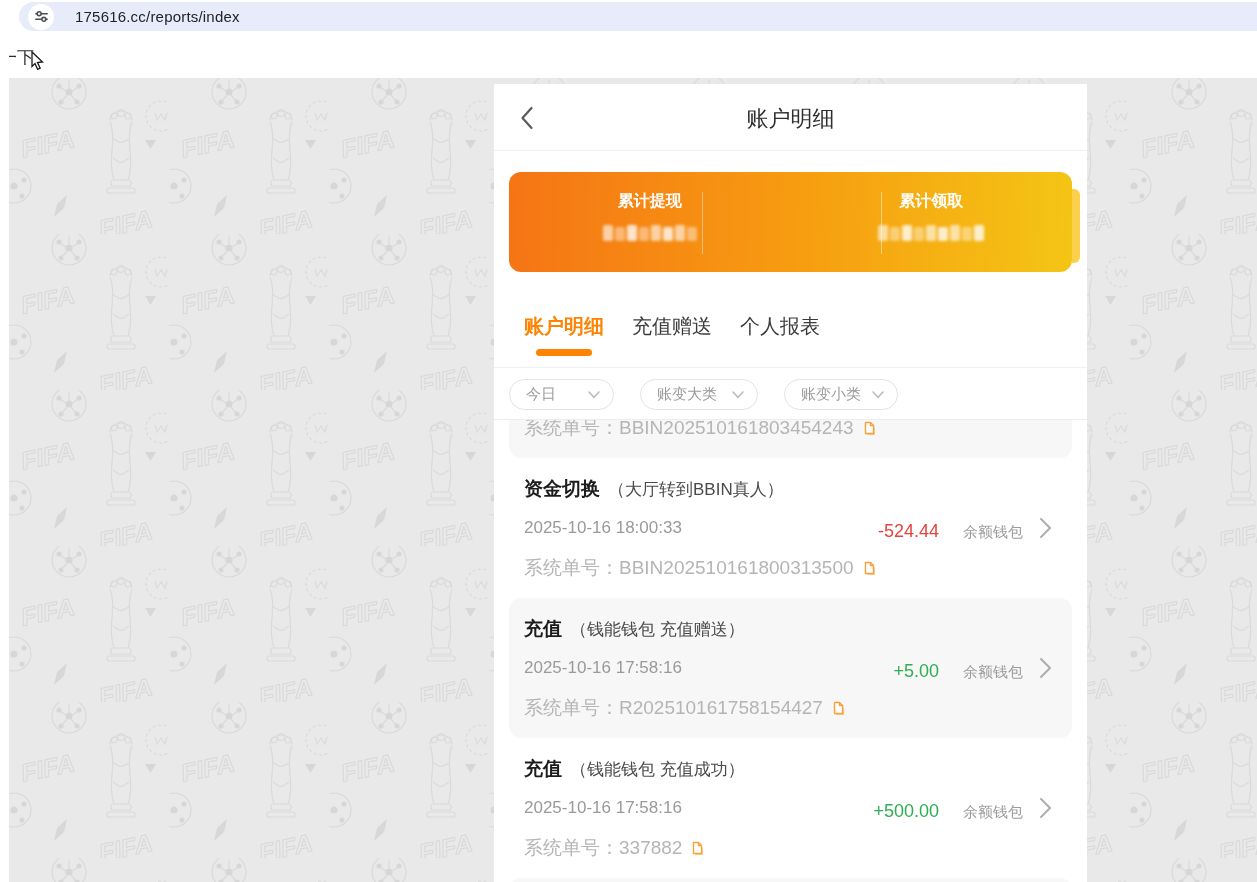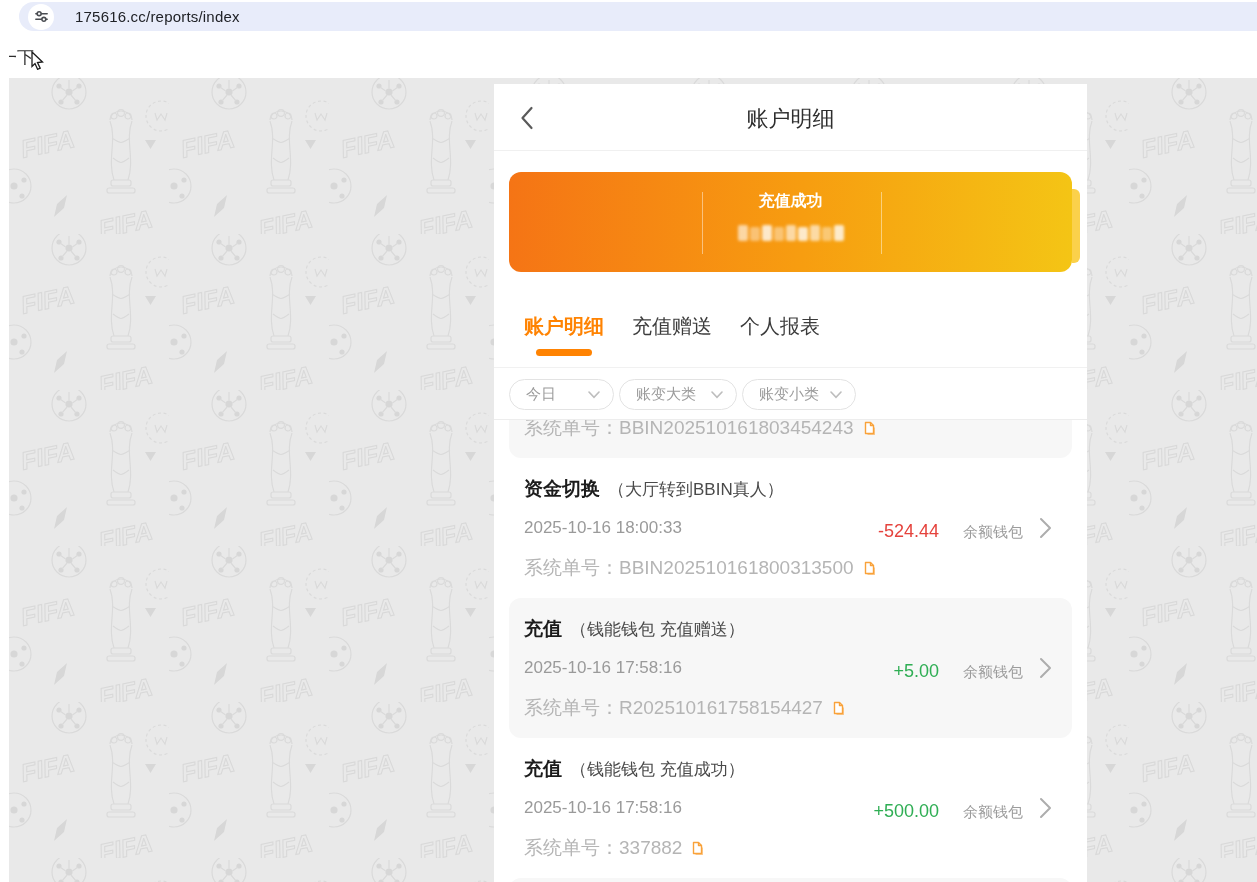--- a/index.html
+++ b/index.html
@@ -44,21 +44,21 @@
   .tabs { position:absolute; left:30px; top:229px; display:flex; gap:28px; }
   .tab { display:flex; flex-direction:column; align-items:center; cursor:pointer; }
   .tab-label { font-size:20px; color:#3b3b3b; }
   .tab.active .tab-label { color:#ff8302; font-weight:700; }
   .tab-underline { width:56px; height:7px; border-radius:4px; margin-top:9px; background:transparent; }
   .tab.active .tab-underline { background:#ff8302; }
   .tabs-divider { position:absolute; left:0; right:0; top:283px; height:1px; background:#f1f1f1; }
 
   
   .filter-bar { position:absolute; left:0; right:0; top:284px; height:52px; background:#ffffff; z-index:2; border-bottom:1px solid #ededed; }
-  .pills { position:absolute; left:15px; top:11px; display:flex; gap:5px; }
+  .pills { position:absolute; left:15px; top:11px; display:flex; gap:26px; }
   .pill { height:31px; border:1px solid #e3e3e3; border-radius:16px; background:#fff; display:flex; align-items:center; justify-content:space-between; padding:0 13px 0 16px; cursor:pointer; }
   .pill-label { font-size:15px; color:#9b9b9b; }
   .pill:nth-child(1){ width:105px; } .pill:nth-child(2){ width:118px; } .pill:nth-child(3){ width:114px; }
 
   
   .list-clip { position:absolute; left:0; right:0; top:336px; bottom:0; overflow:hidden; z-index:1; }
   .tx { position:relative; height:140px; margin:0 15px; }
   .tx.shaded { background:#f7f7f7; border-radius:12px; }
   .tx:first-child { margin-top:-102px; }
   .tx-line1 { position:absolute; left:15px; top:18px; display:flex; align-items:baseline; }
@@ -150,21 +150,34 @@
             <path d="M11.5,2 L2.5,12 L11.5,22"></path>
           </svg>
         </div>
         <div class="panel-title">账户明细</div>
       </div>
 
       <div class="stat-card" id="statCard">
         <div class="stat-div" style="left:193px;"></div>
         <div class="stat-div" style="left:372px;"></div>
           <div class="stat-col">
-            <div class="stat-label">充值成功</div>
+            <div class="stat-label">累计提现</div>
+            <div class="stat-mask">
+              <i></i>
+              <i></i>
+              <i></i>
+              <i></i>
+              <i></i>
+              <i></i>
+              <i></i>
+              <i></i>
+            </div>
+          </div>
+          <div class="stat-col">
+            <div class="stat-label">累计领取</div>
             <div class="stat-mask">
               <i></i>
               <i></i>
               <i></i>
               <i></i>
               <i></i>
               <i></i>
               <i></i>
               <i></i>
               <i></i>

